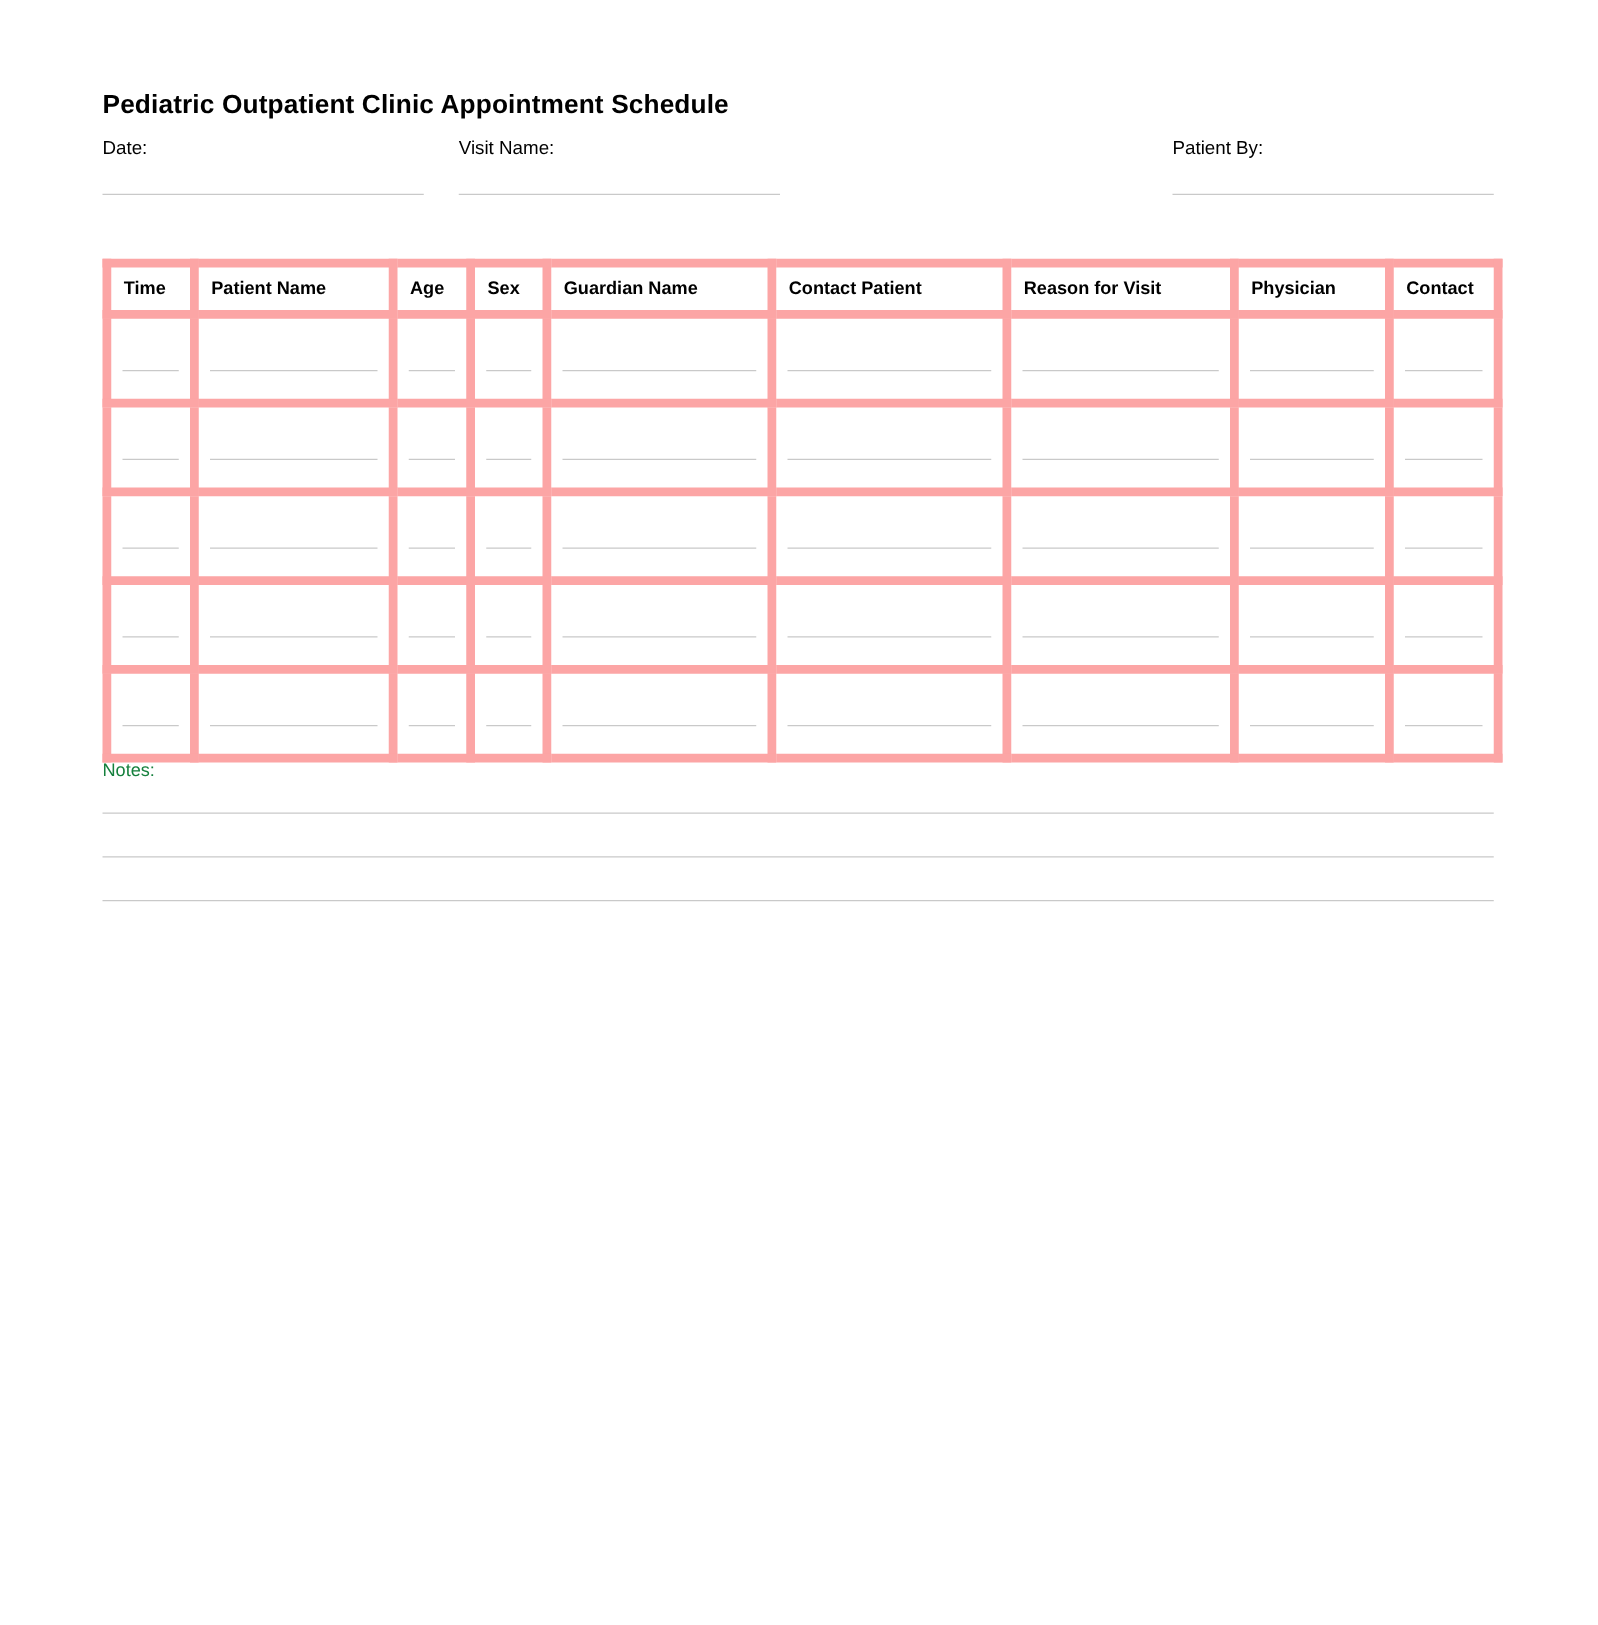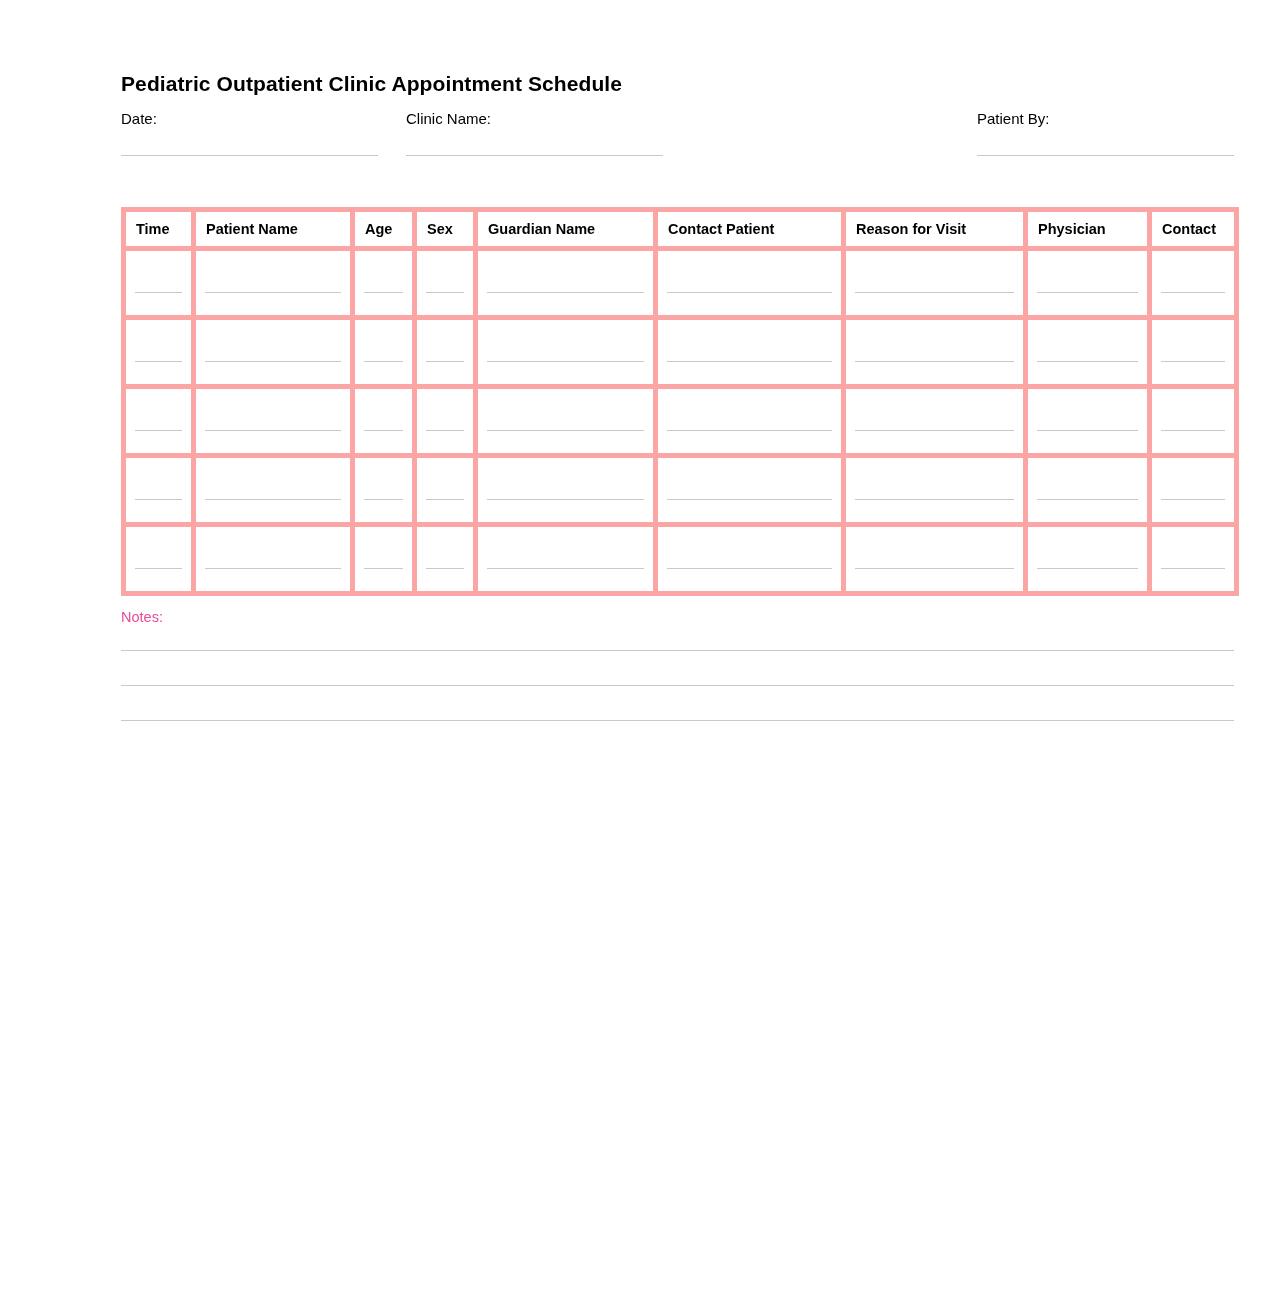--- a/index.html
+++ b/index.html
@@ -12,21 +12,20 @@
     height: 1300px;
     font-family: "Liberation Sans", sans-serif;
     color: #000000;
     -webkit-font-smoothing: antialiased;
   }
   .page {
     position: relative;
     width: 1100px;
     height: 1300px;
     box-sizing: border-box;
-    margin-left: 39px;
   }
 
   
   .doc-title {
     position: absolute;
     left: 82px;
     top: 57px;
     font-size: 21px;
     font-weight: bold;
     letter-spacing: 0.1px;
@@ -71,21 +70,21 @@
   .sched-table {
     position: absolute;
     left: 82px;
     top: 207px;
     width: 1113px;
     border-collapse: collapse;
     table-layout: fixed;
   }
   .sched-table th,
   .sched-table td {
-    border: 5px solid #fca5a5;
+    border: 7px solid #fca5a5;
     padding: 0;
     vertical-align: top;
   }
   .sched-table th {
     height: 34px;
     text-align: left;
     font-size: 14.5px;
     font-weight: bold;
     padding: 0 0 0 10px;
     line-height: 34px;
@@ -119,21 +118,21 @@
   
   .notes-block {
     position: absolute;
     left: 82px;
     top: 608px;
     width: 1113px;
   }
   .notes-label {
     font-size: 14.5px;
     line-height: 18px;
-    color: #ec4899;
+    color: #15803d;
   }
   .notes-rule {
     position: absolute;
     left: 0;
     width: 1113px;
     height: 1px;
     background: #c9c9c9;
   }
   .notes-rule.n0 { top: 42px; }
   .notes-rule.n1 { top: 77px; }
@@ -147,21 +146,21 @@
   <h1 class="doc-title">Pediatric Outpatient Clinic Appointment Schedule</h1>
 
   <div class="meta-row">
 
     <div class="meta-field f0">
       <div class="meta-label">Date:</div>
       <div class="meta-rule"></div>
     </div>
 
     <div class="meta-field f1">
-      <div class="meta-label">Clinic Name:</div>
+      <div class="meta-label">Visit Name:</div>
       <div class="meta-rule"></div>
     </div>
 
 
     <div class="meta-field f3">
       <div class="meta-label">Patient By:</div>
       <div class="meta-rule"></div>
     </div>
 
   </div>

